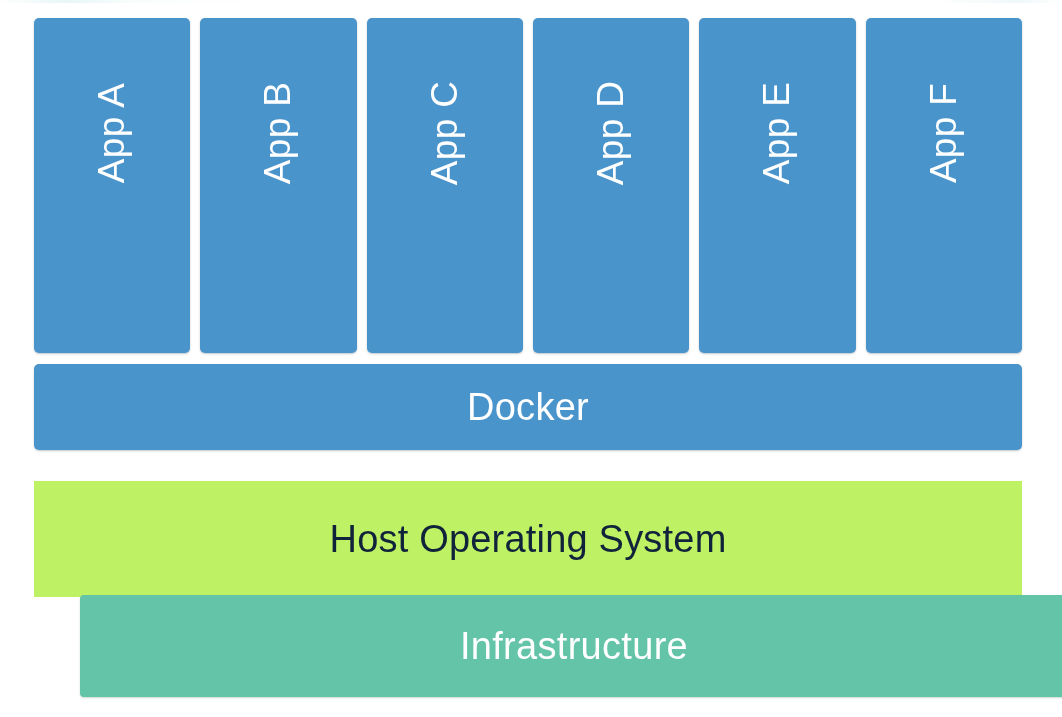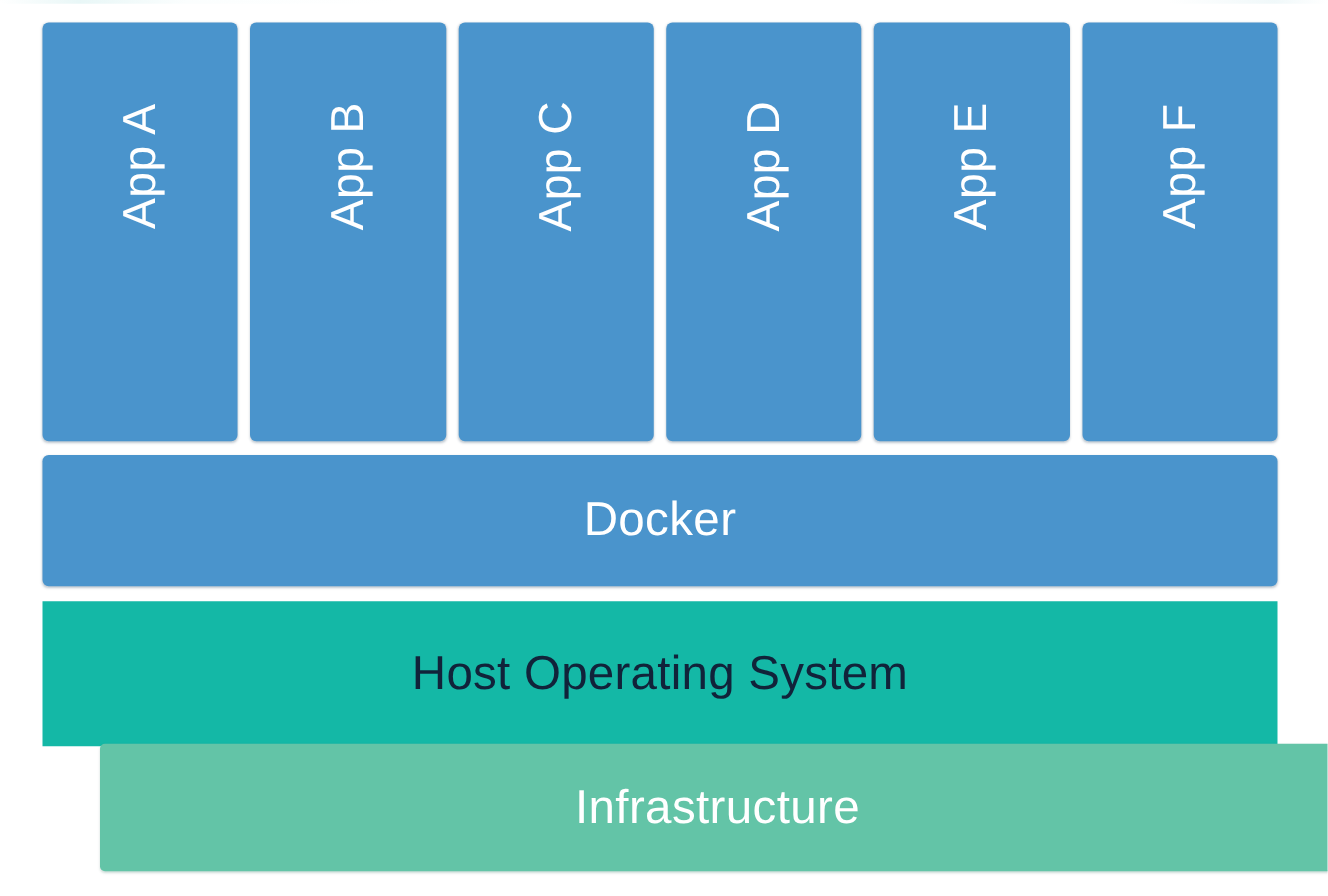--- a/index.html
+++ b/index.html
@@ -84,34 +84,34 @@
     border-radius: 5px;
     box-sizing: border-box;
   }
   .band-label {
     white-space: nowrap;
     font-weight: 400;
   }
 
   .band-docker {
     top: 364px;
-    height: 105px;
+    height: 86px;
     background: #4a94cc;
     box-shadow: 0 1px 2px rgba(40,70,95,0.30);
   }
   .band-docker .band-label {
     color: #ffffff;
     font-size: 38px;
     letter-spacing: 0.3px;
   }
 
   .band-hostos {
     top: 481px;
     height: 116px;
-    background: #14b8a6;
+    background: #bef264;
     border-radius: 0;
   }
   .band-hostos .band-label {
     color: #11233a;
     font-size: 38px;
     letter-spacing: 0.2px;
   }
 
   .band-infrastructure {
     top: 595px;

